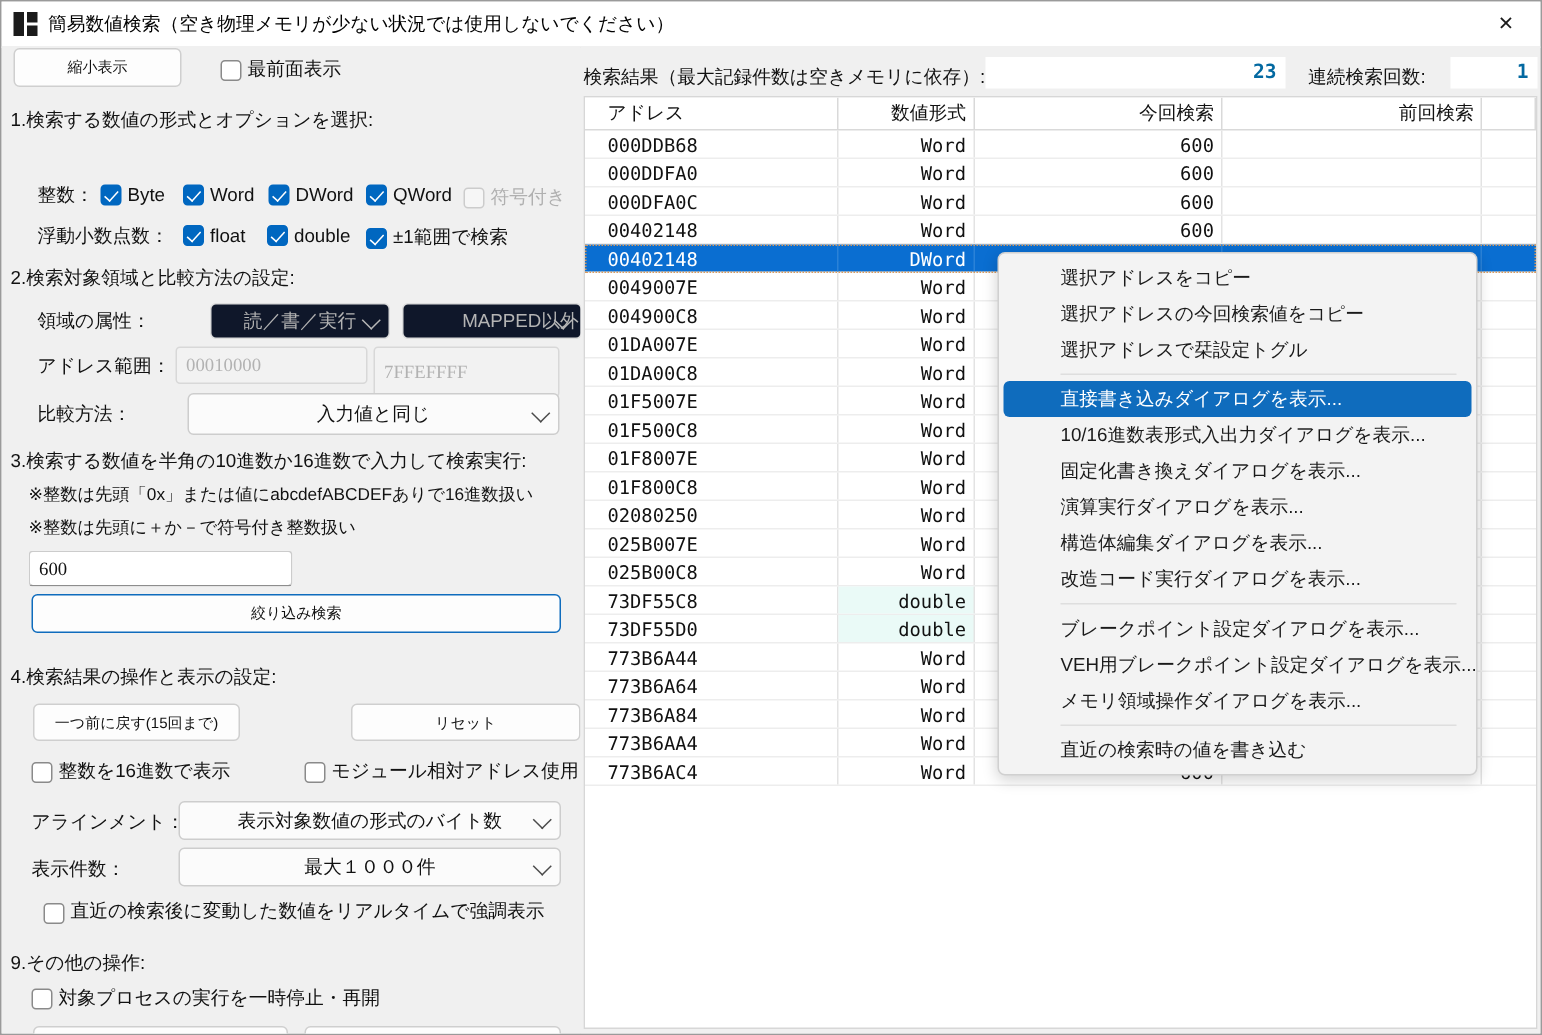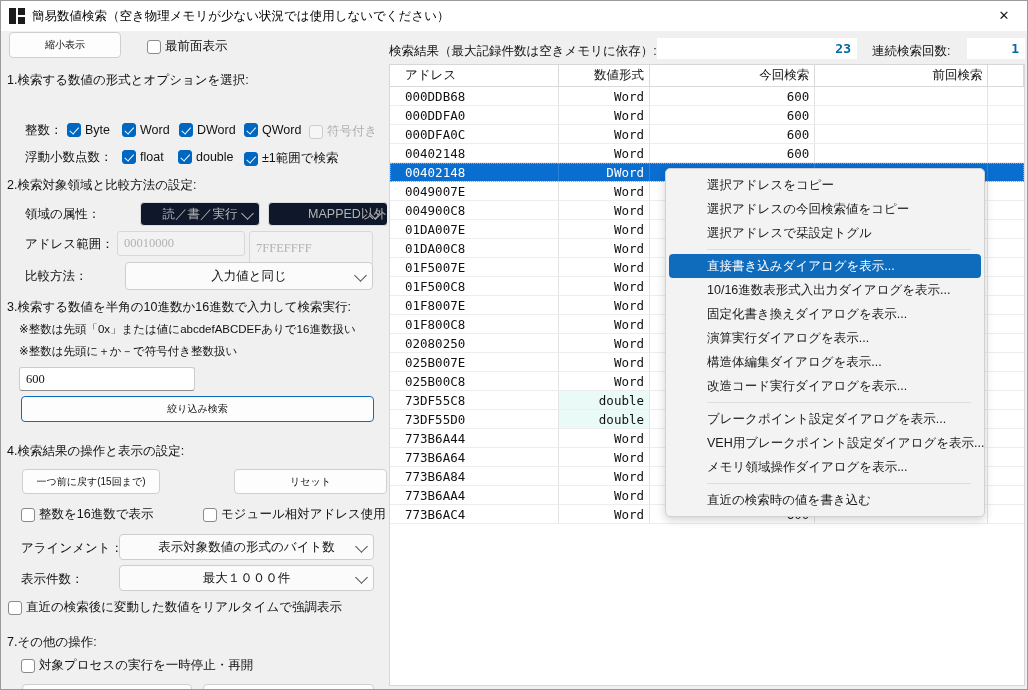--- a/index.html
+++ b/index.html
@@ -267,26 +267,26 @@
       <span>表示対象数値の形式のバイト数</span>
       <span class="chev"></span>
     </div>
 
     <div class="lbl" style="position:absolute;left:20px;top:540px;">表示件数：</div>
     <div class="combo" style="position:absolute;left:118px;top:534px;width:255px;height:26px;">
       <span>最大１０００件</span>
       <span class="chev"></span>
     </div>
 
-    <div class="cb-row" style="position:absolute;left:7px;top:568px;">
+    <div class="cb-row" style="position:absolute;left:28px;top:568px;align-items:flex-end;">
       <div class="cb"></div>
       <div class="cb-label">直近の検索後に変動した数値をリアルタイムで強調表示</div>
     </div>
 
-    <div class="section-title" style="position:absolute;left:6px;top:603px;">7.その他の操作:</div>
+    <div class="section-title" style="position:absolute;left:6px;top:603px;">9.その他の操作:</div>
     <div class="cb-row" style="position:absolute;left:20px;top:626px;align-items:center;">
       <div class="cb"></div>
       <div class="cb-label">対象プロセスの実行を一時停止・再開</div>
     </div>
     <div class="btn" style="position:absolute;left:21px;top:653px;width:170px;height:26px;">上の設定を保存</div>
     <div class="btn" style="position:absolute;left:202px;top:653px;width:171px;height:26px;">範囲検索</div>
   </div>
 
   <div id="right-panel">
     <div class="lbl" style="position:absolute;left:2px;top:12px;">検索結果（最大記録件数は空きメモリに依存）:</div>

